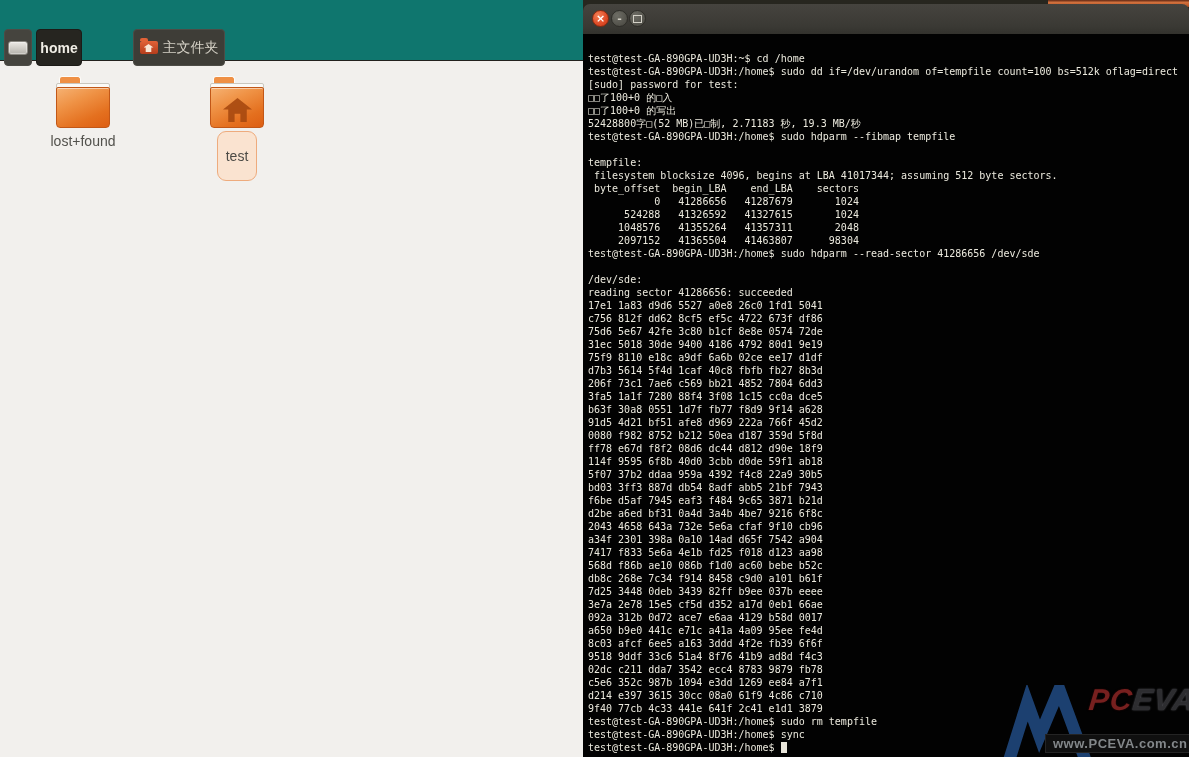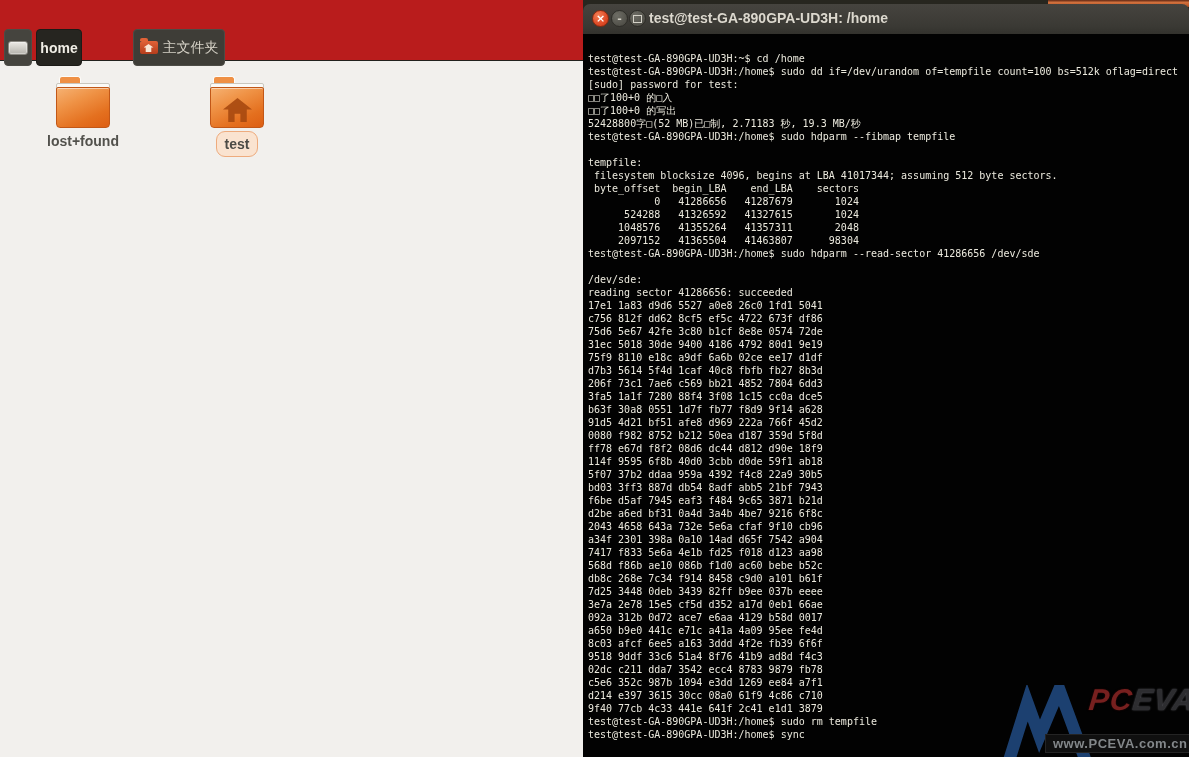--- a/index.html
+++ b/index.html
@@ -4,21 +4,21 @@
 <style>
   html,body{margin:0;padding:0;background:#1a1917;}
   .screen{position:relative;width:1189px;height:757px;overflow:hidden;background:#27261f;font-family:"Liberation Sans",sans-serif;}
 
   
   .accent-strip{position:absolute;left:1048px;top:0;width:141px;height:7px;
     background:linear-gradient(#5e2714,#d0703d 35%,#c2602f 70%,#9c4c26);}
 
   
   .fm{position:absolute;left:0;top:0;width:583px;height:757px;background:#f2f0ed;}
-  .fm-toolbar{position:absolute;left:0;top:0;width:583px;height:61px;background:#b91c1c;border-bottom:1px solid #23221e;box-sizing:border-box;}
+  .fm-toolbar{position:absolute;left:0;top:0;width:583px;height:61px;background:#0f766e;border-bottom:1px solid #23221e;box-sizing:border-box;}
   .crumb{position:absolute;top:29px;height:37px;box-sizing:border-box;display:flex;align-items:center;justify-content:center;gap:5px;
     background:#403f39;border:1px solid #4d4c46;border-radius:4px;color:#d6d2c7;font-size:14px;font-family:"Liberation Sans",sans-serif;cursor:pointer;padding:0;}
   .crumb.drive{left:4px;width:28px;background:#45443e;}
   .crumb.active{left:36px;width:46px;background:#262520;border-color:#1c1b17;color:#f1eee6;font-weight:bold;}
   .crumb.homefolder{left:93px;width:92px;background:#3e3d37;margin-left:40px;}
   .drive-icon{width:18px;height:12px;background:linear-gradient(#eceae5,#b5b3ac);border:1px solid #88867f;border-radius:3px;
     box-shadow:inset 0 0 0 1px rgba(255,255,255,.35);}
   .mini-folder{position:relative;width:18px;height:13px;background:linear-gradient(#e06237,#b53d1c);border-radius:2px;}
   .mini-folder::before{content:"";position:absolute;left:0;top:-3px;width:8px;height:3px;background:#e06237;border-radius:2px 2px 0 0;}
   .mini-home{position:absolute;left:4px;top:3px;width:10px;height:8px;background:#f8e7d6;
@@ -31,22 +31,22 @@
   .folder::before{content:"";position:absolute;left:3px;top:0;width:22px;height:9px;background:#ef9045;
     border:1px solid #fcfcfa;border-bottom:none;border-radius:3px 3px 0 0;box-sizing:border-box;}
   .folder::after{content:"";position:absolute;left:0;top:7px;width:54px;height:9px;background:#fbfaf7;
     border:1px solid #c9c7bf;border-radius:2px 2px 0 0;box-sizing:border-box;}
   .folder-front{position:absolute;z-index:2;left:0;top:11px;width:54px;height:41px;box-sizing:border-box;
     border:1px solid #c25717;border-radius:2px 2px 4px 4px;
     background:linear-gradient(155deg,#f6b273 0%,#ef9245 35%,#e4701f 72%,#dd5e12 100%);
     box-shadow:inset 0 1px 0 rgba(255,255,255,.5);}
   .house{position:absolute;z-index:3;left:13px;top:22px;width:29px;height:24px;background:#a84a10;opacity:.92;
     clip-path:polygon(50% 0,100% 48%,82% 48%,82% 100%,60% 100%,60% 66%,40% 66%,40% 100%,18% 100%,18% 48%,0 48%);}
-  .flabel{margin-top:5px;font-size:14px;color:#52514c;font-weight:bold;}
-  .flabel.pill{display:table;margin:3px auto 0;padding:4px 8px;background:#fae3d0;border:1px solid #eeab7d;border-radius:9px;color:#4c4b46;}
+  .flabel{margin-top:5px;font-size:14px;color:#52514c;}
+  .flabel.pill{display:table;margin:3px auto 0;padding:16px 8px;background:#fae3d0;border:1px solid #eeab7d;border-radius:9px;color:#4c4b46;}
 
   
   .term{position:absolute;left:583px;top:4px;width:606px;height:753px;border-radius:7px 7px 0 0;overflow:hidden;}
   .term-titlebar{position:relative;height:30px;background:linear-gradient(#46443f,#3a3934 75%,#33322d);border-bottom:1px solid #24231f;cursor:default;}
   .wbtn{position:absolute;top:6px;width:17px;height:17px;border-radius:50%;box-sizing:border-box;text-align:center;cursor:pointer;}
   .wbtn.close{left:9px;background:radial-gradient(circle at 35% 30%,#f57f55,#de4b27 60%,#bf3917);border:1px solid #892b11;}
   .wbtn.min{left:28px;}
   .wbtn.max{left:46px;}
   .wbtn.min,.wbtn.max{background:radial-gradient(circle at 35% 30%,#6e6d65,#54534c 65%,#46453e);border:1px solid #2e2d28;}
   .wbtn .glyph{display:block;font:bold 11px/15px "DejaVu Sans",sans-serif;color:#ffffff;}
@@ -111,21 +111,20 @@
     <div class="term-titlebar">
       <span class="wbtn close">
         <i class="glyph">×</i>
       </span>
       <span class="wbtn min">
         <i class="glyph">-</i>
       </span>
       <span class="wbtn max">
         <i class="glyph-box"></i>
       </span>
-      <span class="term-title">test@test-GA-890GPA-UD3H: /home</span>
     </div>
     <div class="term-body">
       <pre class="term-out">test@test-GA-890GPA-UD3H:~$ cd /home
 test@test-GA-890GPA-UD3H:/home$ sudo dd if=/dev/urandom of=tempfile count=100 bs=512k oflag=direct
 [sudo] password for test: 
 □□了100+0 的□入
 □□了100+0 的写出
 52428800字□(52 MB)已□制, 2.71183 秒, 19.3 MB/秒
 test@test-GA-890GPA-UD3H:/home$ sudo hdparm --fibmap tempfile
 
@@ -167,20 +166,21 @@
 092a 312b 0d72 ace7 e6aa 4129 b58d 0017
 a650 b9e0 441c e71c a41a 4a09 95ee fe4d
 8c03 afcf 6ee5 a163 3ddd 4f2e fb39 6f6f
 9518 9ddf 33c6 51a4 8f76 41b9 ad8d f4c3
 02dc c211 dda7 3542 ecc4 8783 9879 fb78
 c5e6 352c 987b 1094 e3dd 1269 ee84 a7f1
 d214 e397 3615 30cc 08a0 61f9 4c86 c710
 9f40 77cb 4c33 441e 641f 2c41 e1d1 3879
 test@test-GA-890GPA-UD3H:/home$ sudo rm tempfile
 test@test-GA-890GPA-UD3H:/home$ sync</pre>
+      <div class="prompt-row"><span>test@test-GA-890GPA-UD3H:/home$ </span><span class="cursor"></span></div>
 
       <div class="watermark">
         <svg class="wm-mark" viewBox="0 0 100 80">
           <path d="M6 86 L28 16 L41 52 L62 2 L93 86" fill="none" stroke="#1c4070" stroke-width="13"></path>
         </svg>
         <div class="wm-text">
           <span class="wm-pc">PC</span><span class="wm-eva">EVA</span>
         </div>
         <div class="wm-url">www.PCEVA.com.cn</div>
       </div>

